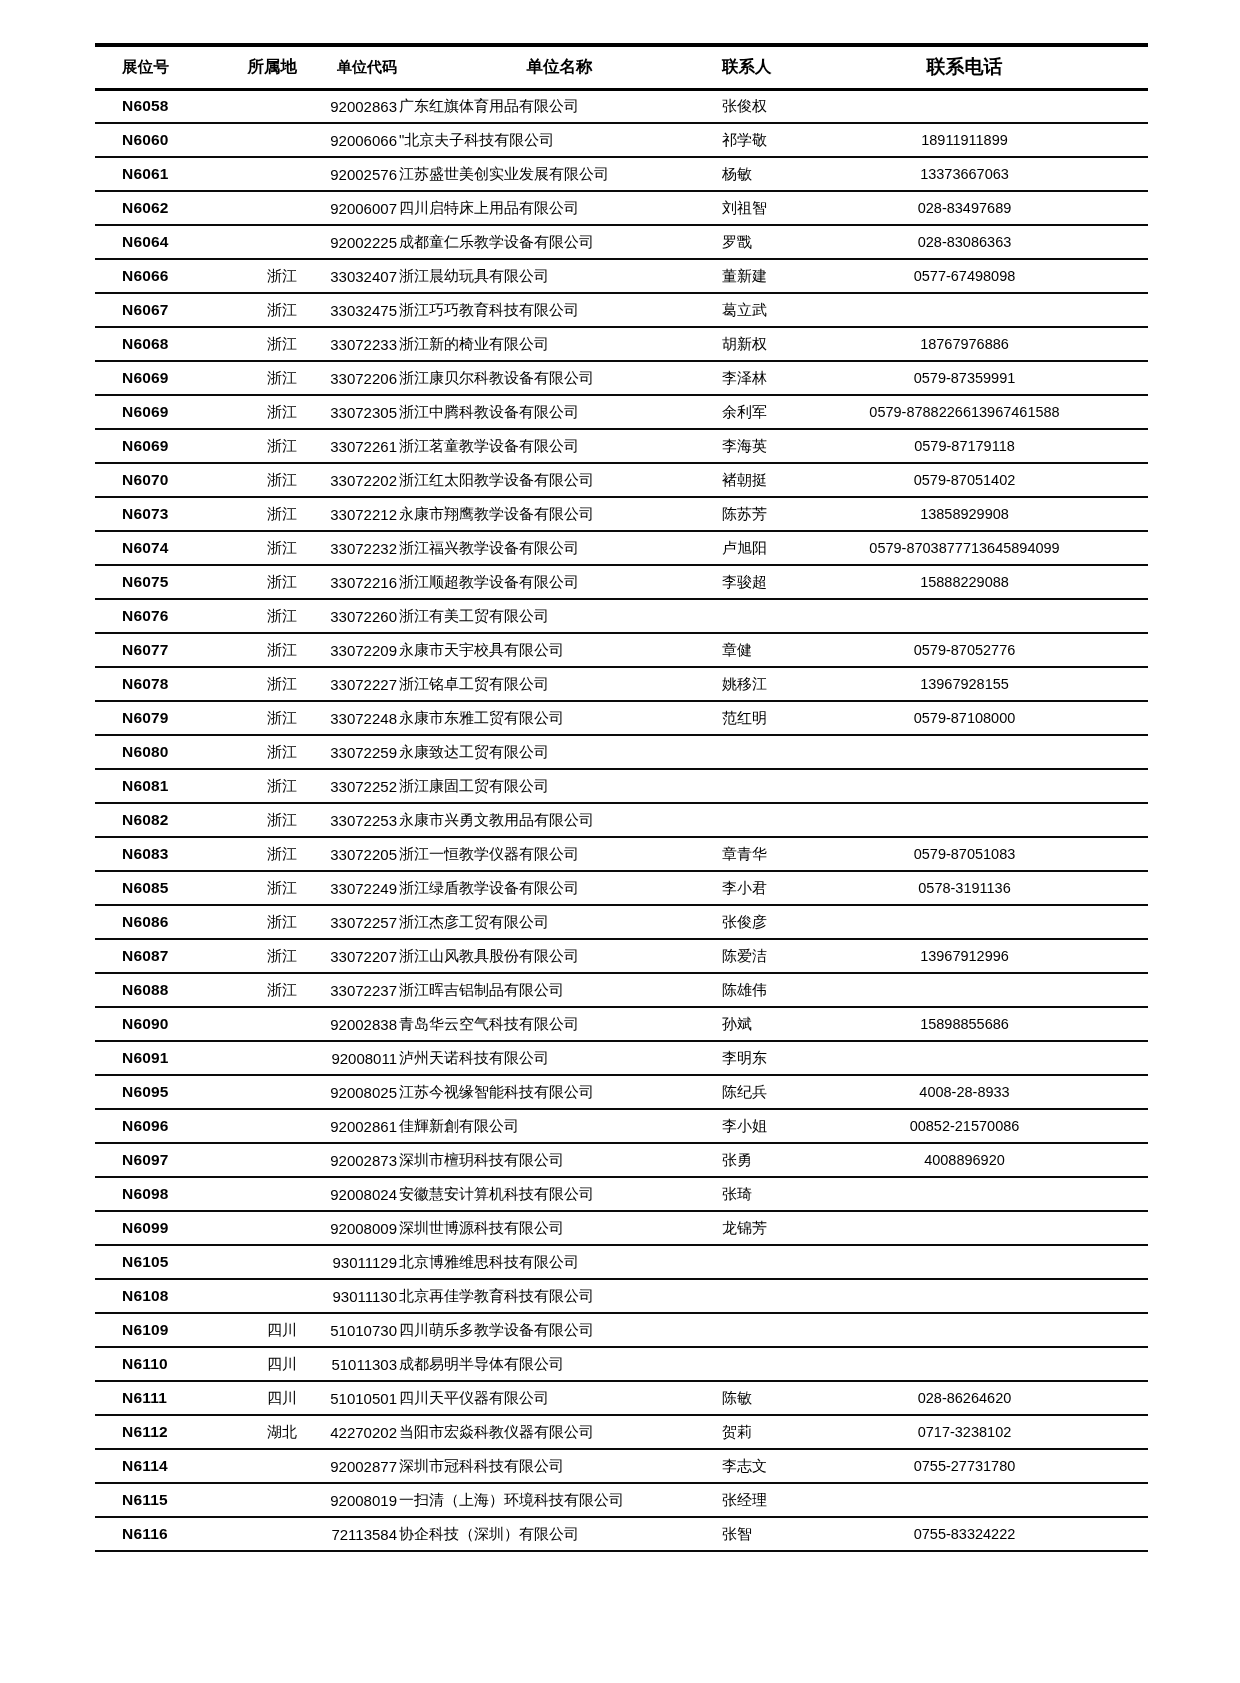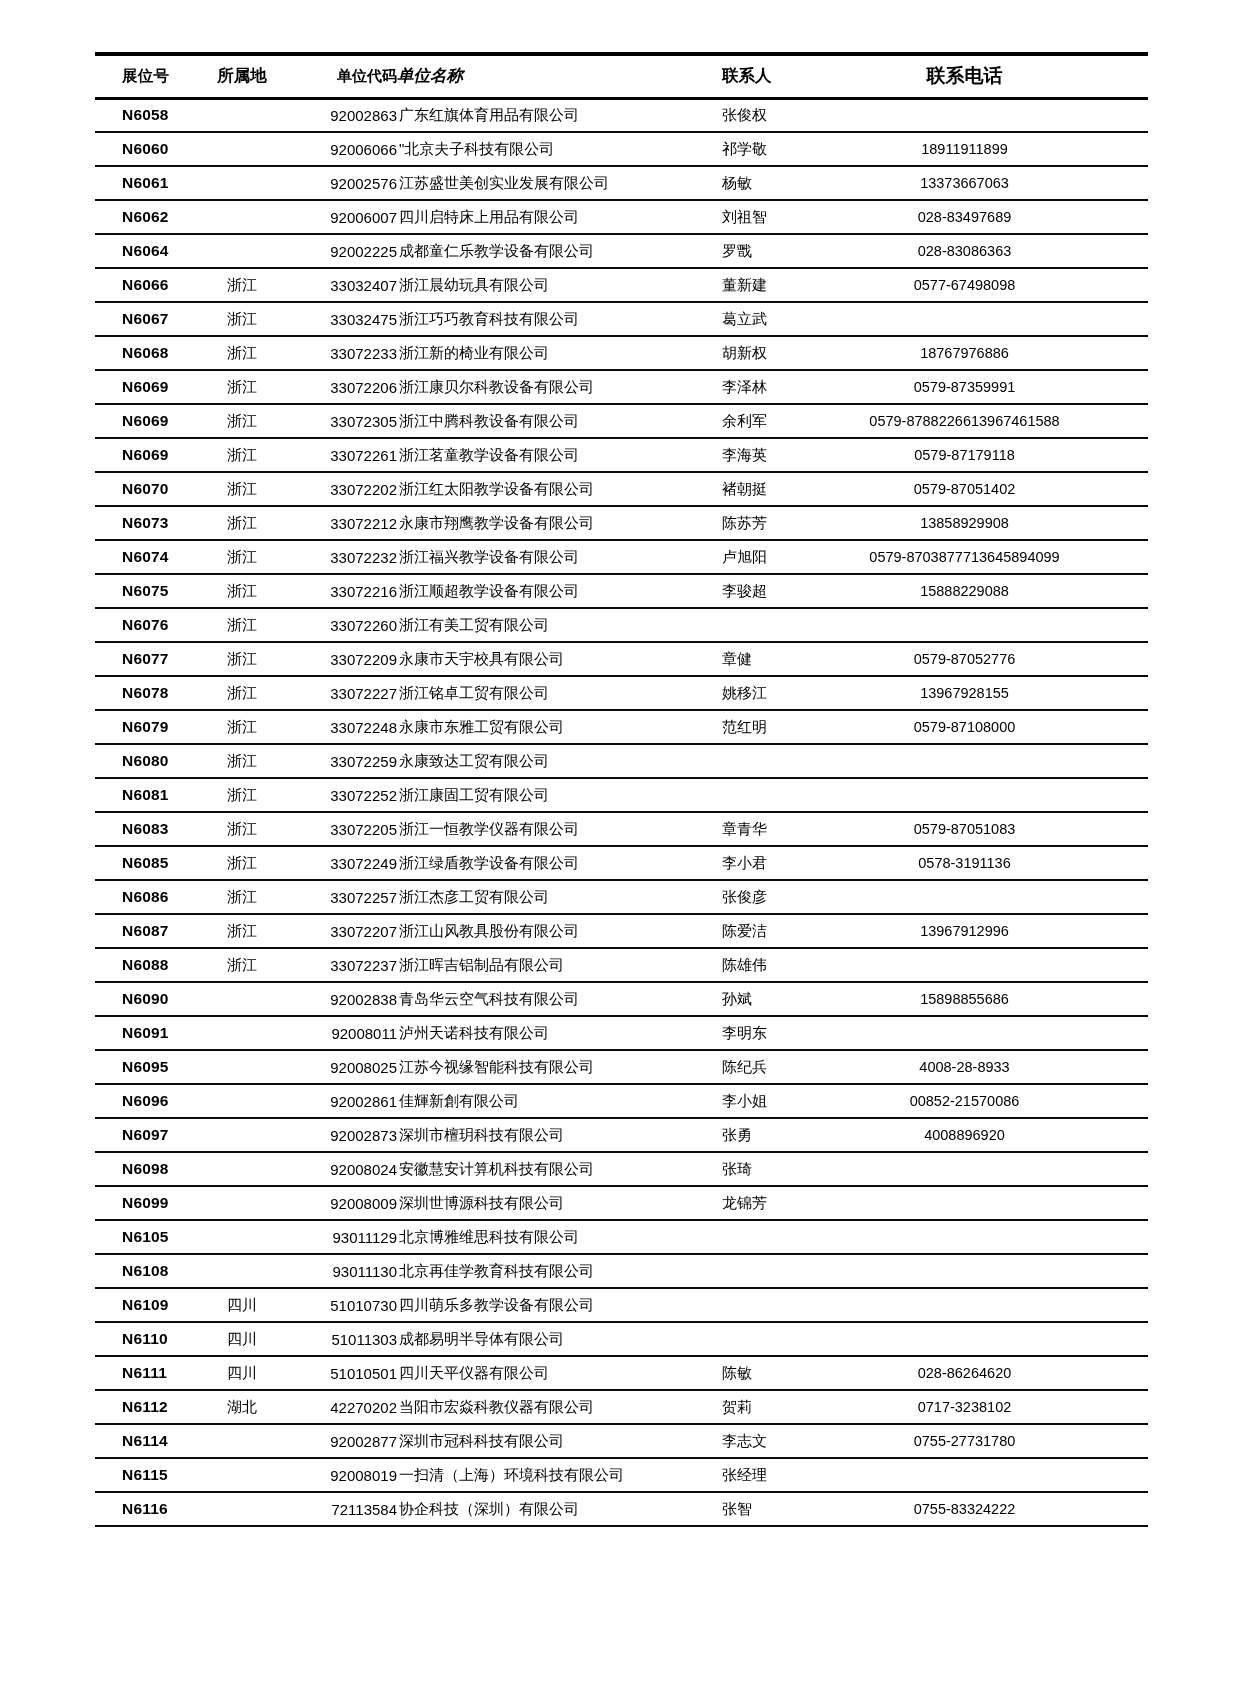--- a/index.html
+++ b/index.html
@@ -10,21 +10,21 @@
   body {
     width: 1240px;
     height: 1683px;
     position: relative;
     font-family: "Liberation Sans", sans-serif;
     color: #000000;
   }
   .table-wrap {
     position: absolute;
     left: 95px;
-    top: 52px;
+    top: 43px;
     width: 1053px;
   }
   table.exhibitor-table {
     border-collapse: collapse;
     table-layout: fixed;
     width: 1053px;
   }
   thead tr {
     border-top: 4px solid #000000;
     border-bottom: 3.5px solid #000000;
@@ -44,24 +44,24 @@
   }
   td {
     font-size: 15px;
     padding: 0;
     white-space: nowrap;
     vertical-align: middle;
     overflow: visible;
   }
   
   .c0 { text-align: left; padding-left: 27px; font-weight: bold; font-size: 15.5px; letter-spacing: 0.2px; }
-  .c1 { text-align: center; }
+  .c1 { text-align: right; }
   .c2 { text-align: right; font-size: 15px; }
   .c3 { text-align: left; padding-left: 2px; }
-  th.c3 { text-align: left; padding-left: 0; font-style: italic; }
+  th.c3 { text-align: center; padding-left: 0; }
   .c4 { text-align: left; }
   .c5 { text-align: center; padding-right: 76px; font-size: 14.5px; }
   th.c5 { font-size: 19px; }
 </style>
 </head>
 <body>
 
 <div class="table-wrap">
   <table class="exhibitor-table">
     <colgroup>
@@ -245,20 +245,28 @@
         </tr>
         <tr>
           <td class="c0">N6081</td>
           <td class="c1">浙江</td>
           <td class="c2">33072252</td>
           <td class="c3">浙江康固工贸有限公司</td>
           <td class="c4"></td>
           <td class="c5"></td>
         </tr>
         <tr>
+          <td class="c0">N6082</td>
+          <td class="c1">浙江</td>
+          <td class="c2">33072253</td>
+          <td class="c3">永康市兴勇文教用品有限公司</td>
+          <td class="c4"></td>
+          <td class="c5"></td>
+        </tr>
+        <tr>
           <td class="c0">N6083</td>
           <td class="c1">浙江</td>
           <td class="c2">33072205</td>
           <td class="c3">浙江一恒教学仪器有限公司</td>
           <td class="c4">章青华</td>
           <td class="c5">0579-87051083</td>
         </tr>
         <tr>
           <td class="c0">N6085</td>
           <td class="c1">浙江</td>

